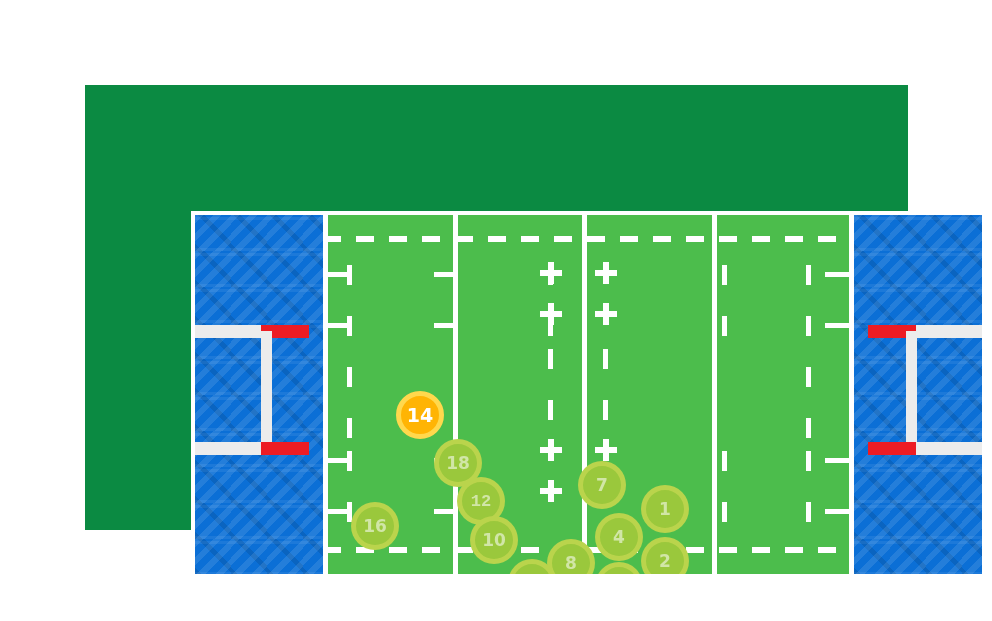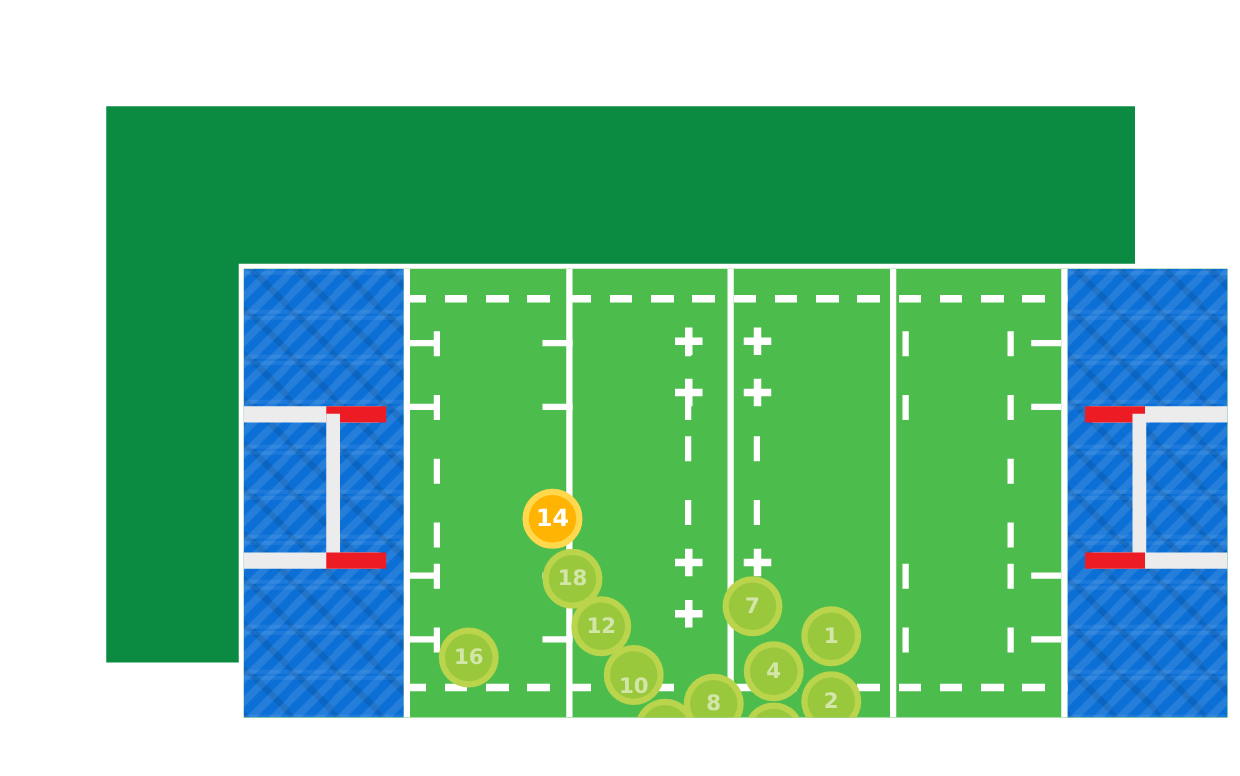--- a/index.html
+++ b/index.html
@@ -192,33 +192,33 @@
         <div class="goal-bar" style="left:0;top:0;width:128px;">
           <div class="redseg" style="left:0;"></div>
         </div>
         <div class="goal-upright" style="left:38px;top:6px;height:118px;"></div>
         <div class="goal-bar" style="left:0;top:117px;width:128px;">
           <div class="redseg" style="left:0;"></div>
         </div>
       </div>
 
       <div id="players-layer">
-          <div class="player hot" style="left: 223px; top: 176px; justify-content: center;">
+          <div class="player hot" style="left: 201px; top: 176px; justify-content: center;">
             <span>14</span>
           </div>
           <div class="player dim" style="left: 239px; top: 224px;">
             <span>18</span>
           </div>
-          <div class="player dim" style="left: 262px; top: 262px;">
+          <div class="player dim" style="left: 262px; top: 262px; font-family: Liberation Mono, monospace;">
             <span>12</span>
           </div>
           <div class="player dim" style="left: 156px; top: 287px;">
             <span>16</span>
           </div>
-          <div class="player dim" style="left: 288px; top: 301px; align-items: flex-end;">
+          <div class="player dim" style="left: 275px; top: 301px;">
             <span>10</span>
           </div>
           <div class="player dim" style="left: 313px; top: 344px;">
             <span>9</span>
           </div>
           <div class="player dim" style="left: 352px; top: 324px;">
             <span>8</span>
           </div>
           <div class="player dim" style="left: 383px; top: 246px;">
             <span>7</span>

